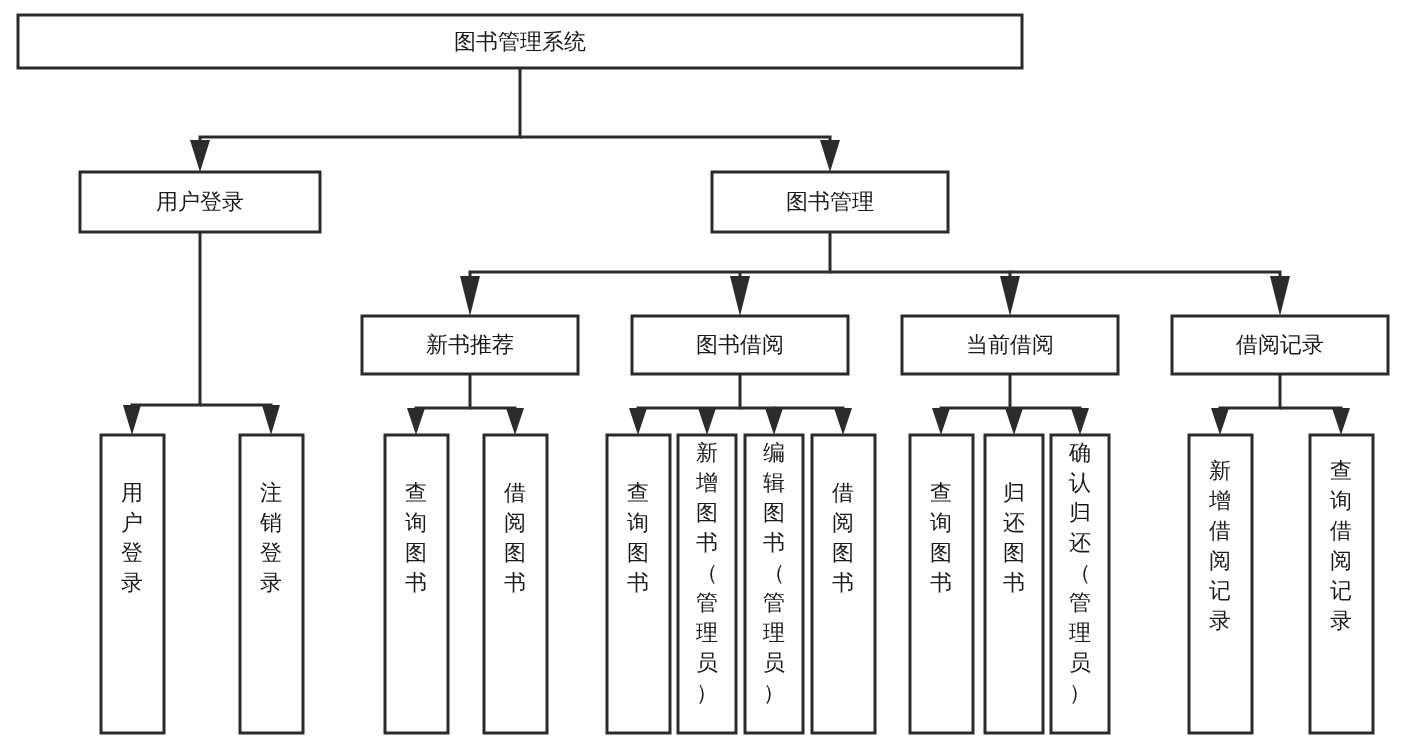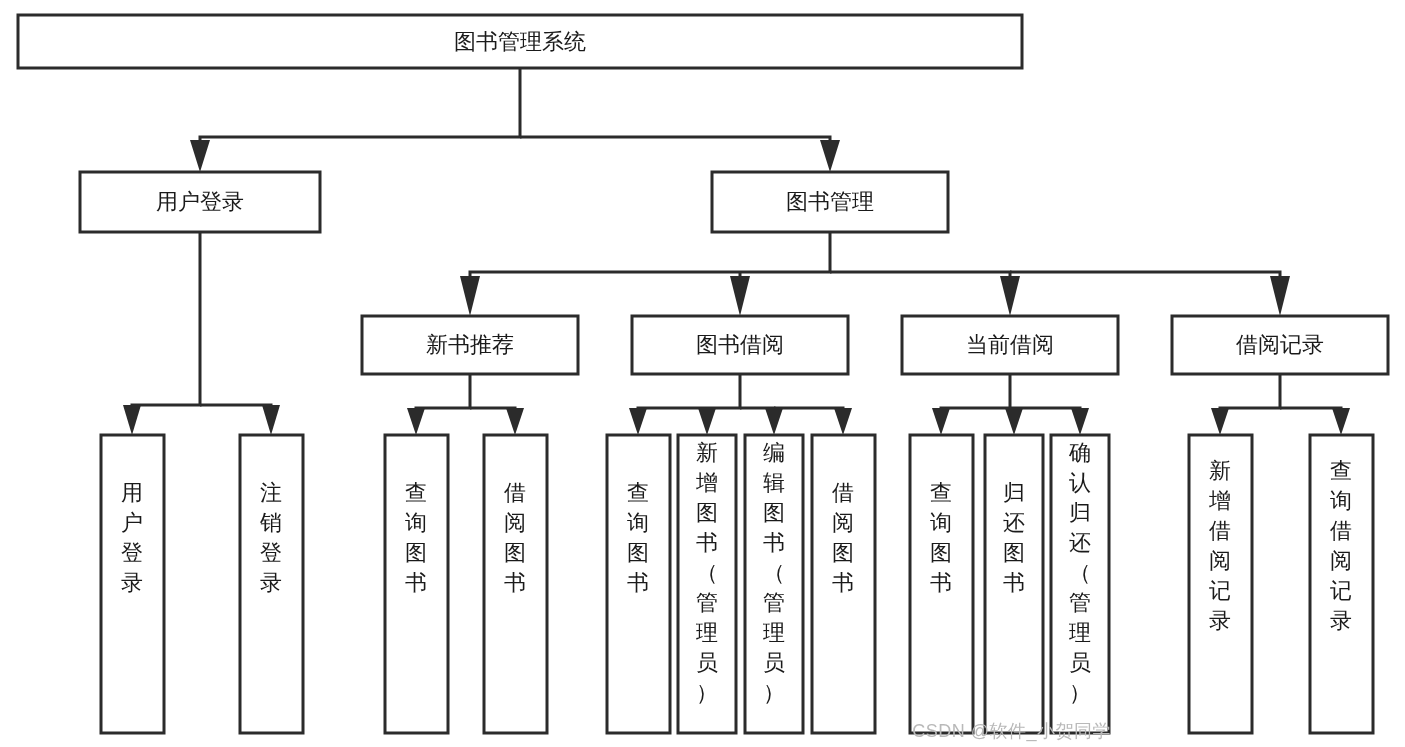--- a/index.html
+++ b/index.html
@@ -217,14 +217,13 @@
         <rect class="node-rect" x="1189" y="435" width="63" height="298"></rect>
         <text class="node-label-v vtext" x="1220" y="478"><tspan x="1220" y="478">新</tspan><tspan x="1220" y="508">增</tspan><tspan x="1220" y="538">借</tspan><tspan x="1220" y="568">阅</tspan><tspan x="1220" y="598">记</tspan><tspan x="1220" y="628">录</tspan></text>
       </g>
       <g>
         <rect class="node-rect" x="1310" y="435" width="63" height="298"></rect>
         <text class="node-label-v vtext" x="1341" y="478"><tspan x="1341" y="478">查</tspan><tspan x="1341" y="508">询</tspan><tspan x="1341" y="538">借</tspan><tspan x="1341" y="568">阅</tspan><tspan x="1341" y="598">记</tspan><tspan x="1341" y="628">录</tspan></text>
       </g>
     </g>
   </svg>
 
-  <div class="watermark">CSDN @软件_小贺同学</div>
 </div>
 
 </body></html>

